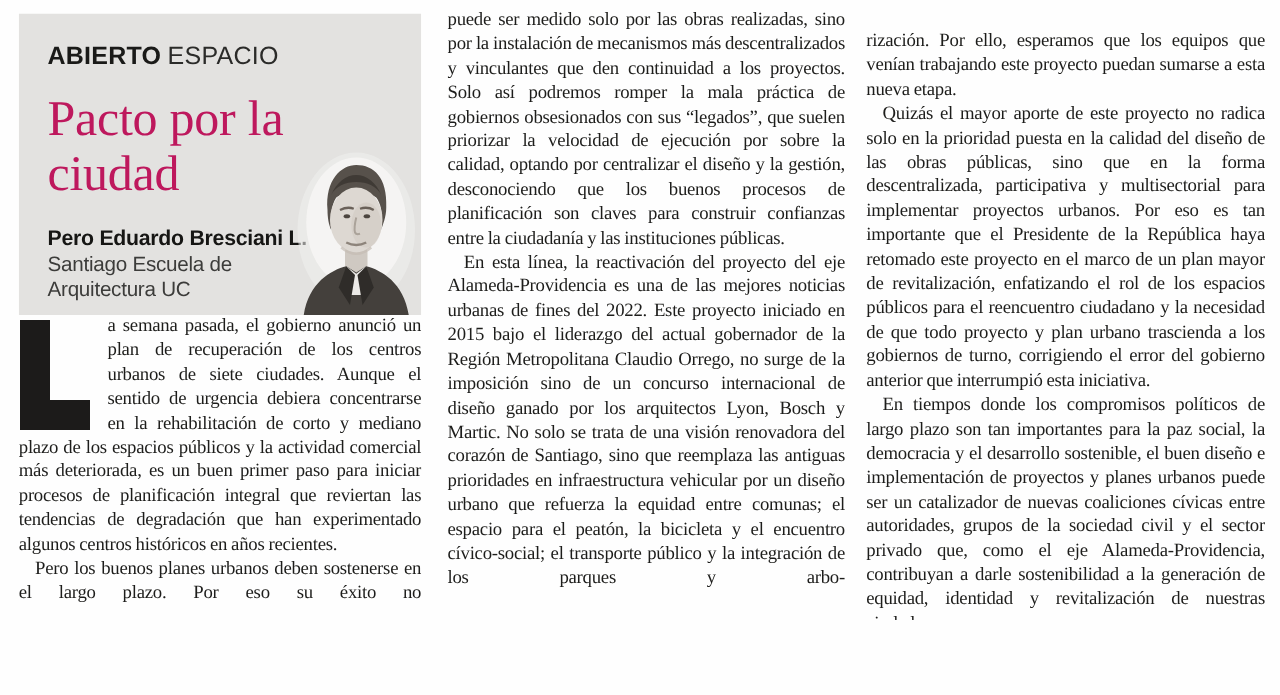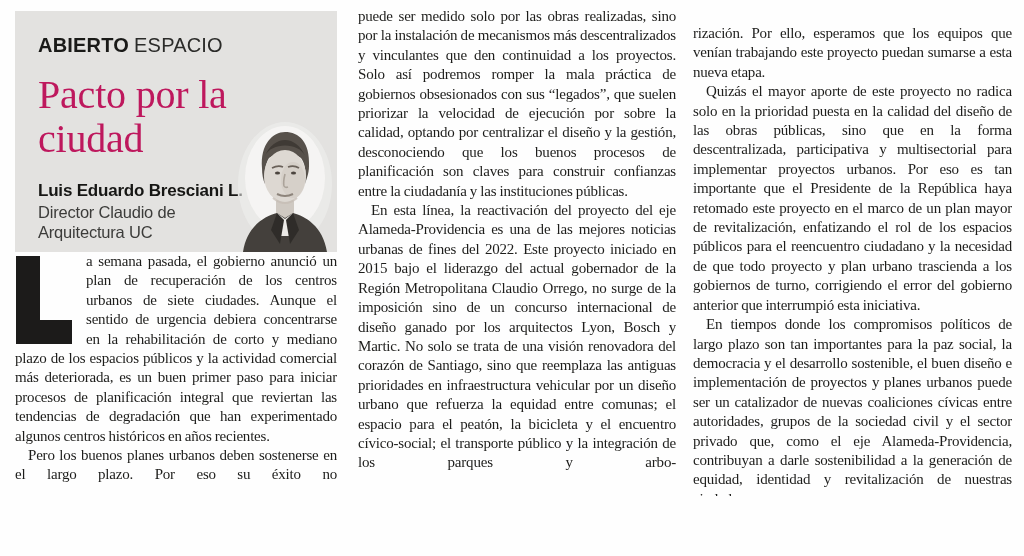--- a/index.html
+++ b/index.html
@@ -116,22 +116,22 @@
 <div class="page">
 
   <div class="col col1">
 
     <div class="headbox">
       <div class="kicker">
         <span class="k-bold">ABIERTO</span><span class="k-light">ESPACIO</span>
       </div>
       <div class="headline">Pacto por la ciudad</div>
       <div class="byline">
-        <div class="author">Luis Eduardo Bresciani L.</div>
-        <div class="role">Director Claudio de Arquitectura UC</div>
+        <div class="author">Pero Eduardo Bresciani L.</div>
+        <div class="role">Santiago Escuela de Arquitectura UC</div>
       </div>
 
       <div class="portrait">
         <svg width="100" height="134" viewBox="0 0 100 134" xmlns="http://www.w3.org/2000/svg">
 
           <ellipse cx="50" cy="66" rx="47" ry="62" fill="#f1f0ee" opacity="0.55"></ellipse>
           <ellipse cx="50" cy="60" rx="40" ry="52" fill="#f7f6f4" opacity="0.85"></ellipse>
 
           <rect x="41" y="78" width="18" height="22" rx="6" fill="#cfc9c2"></rect>
 

